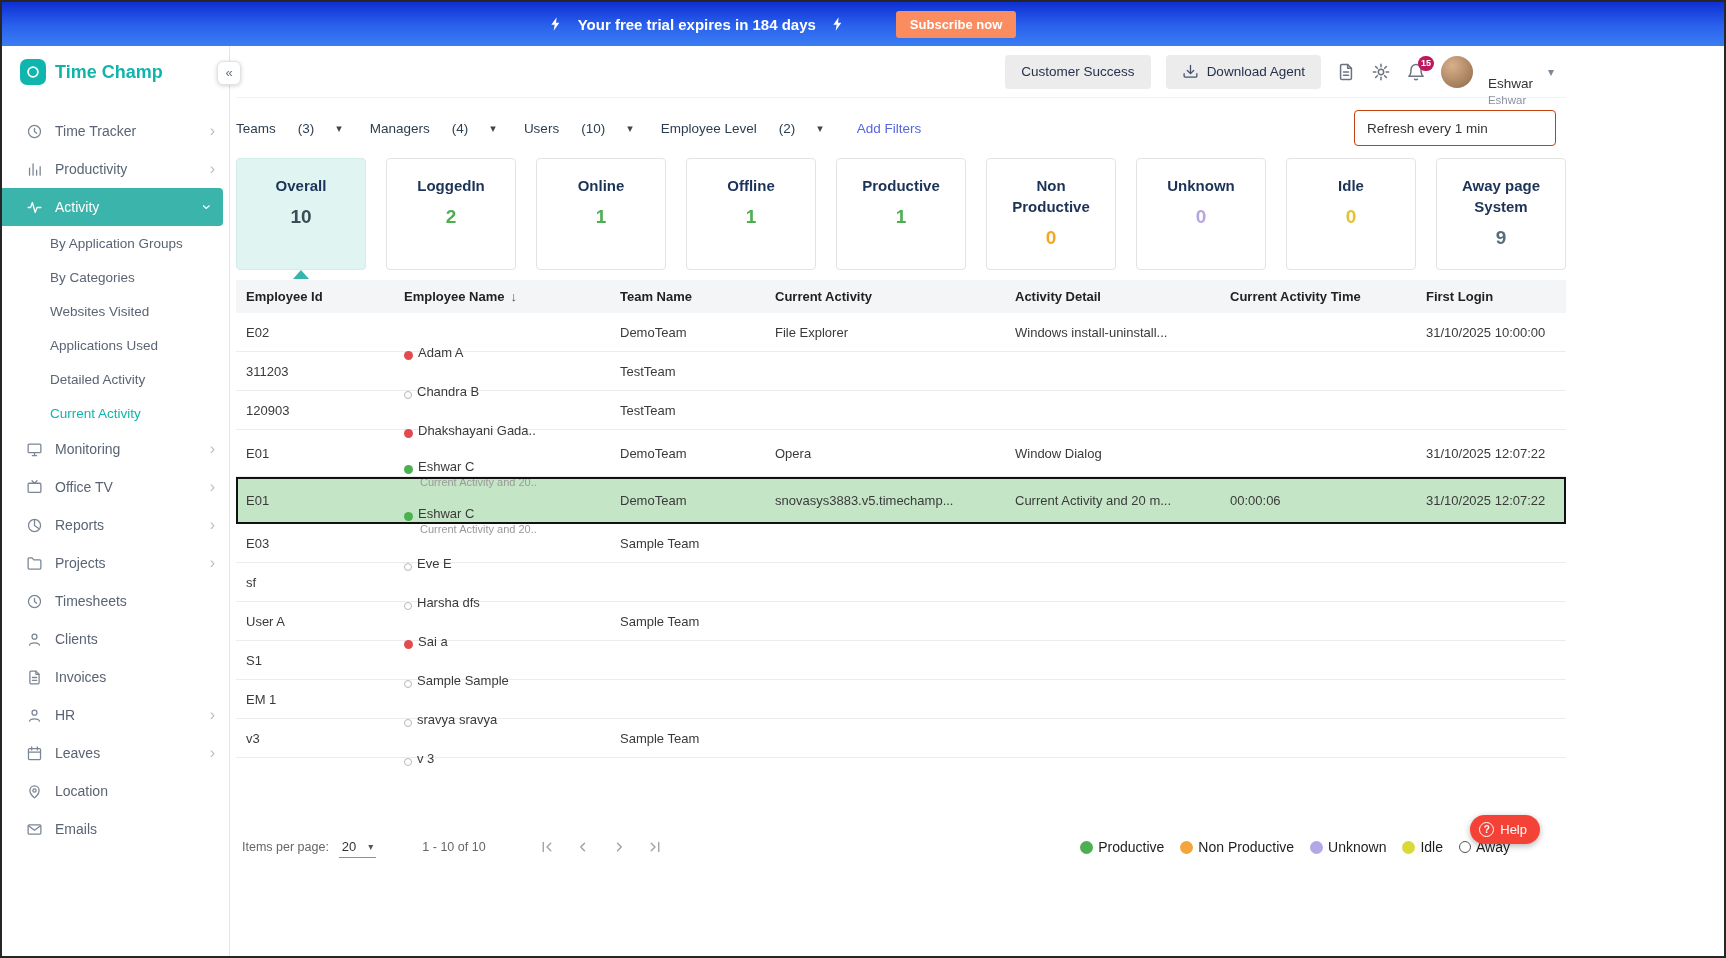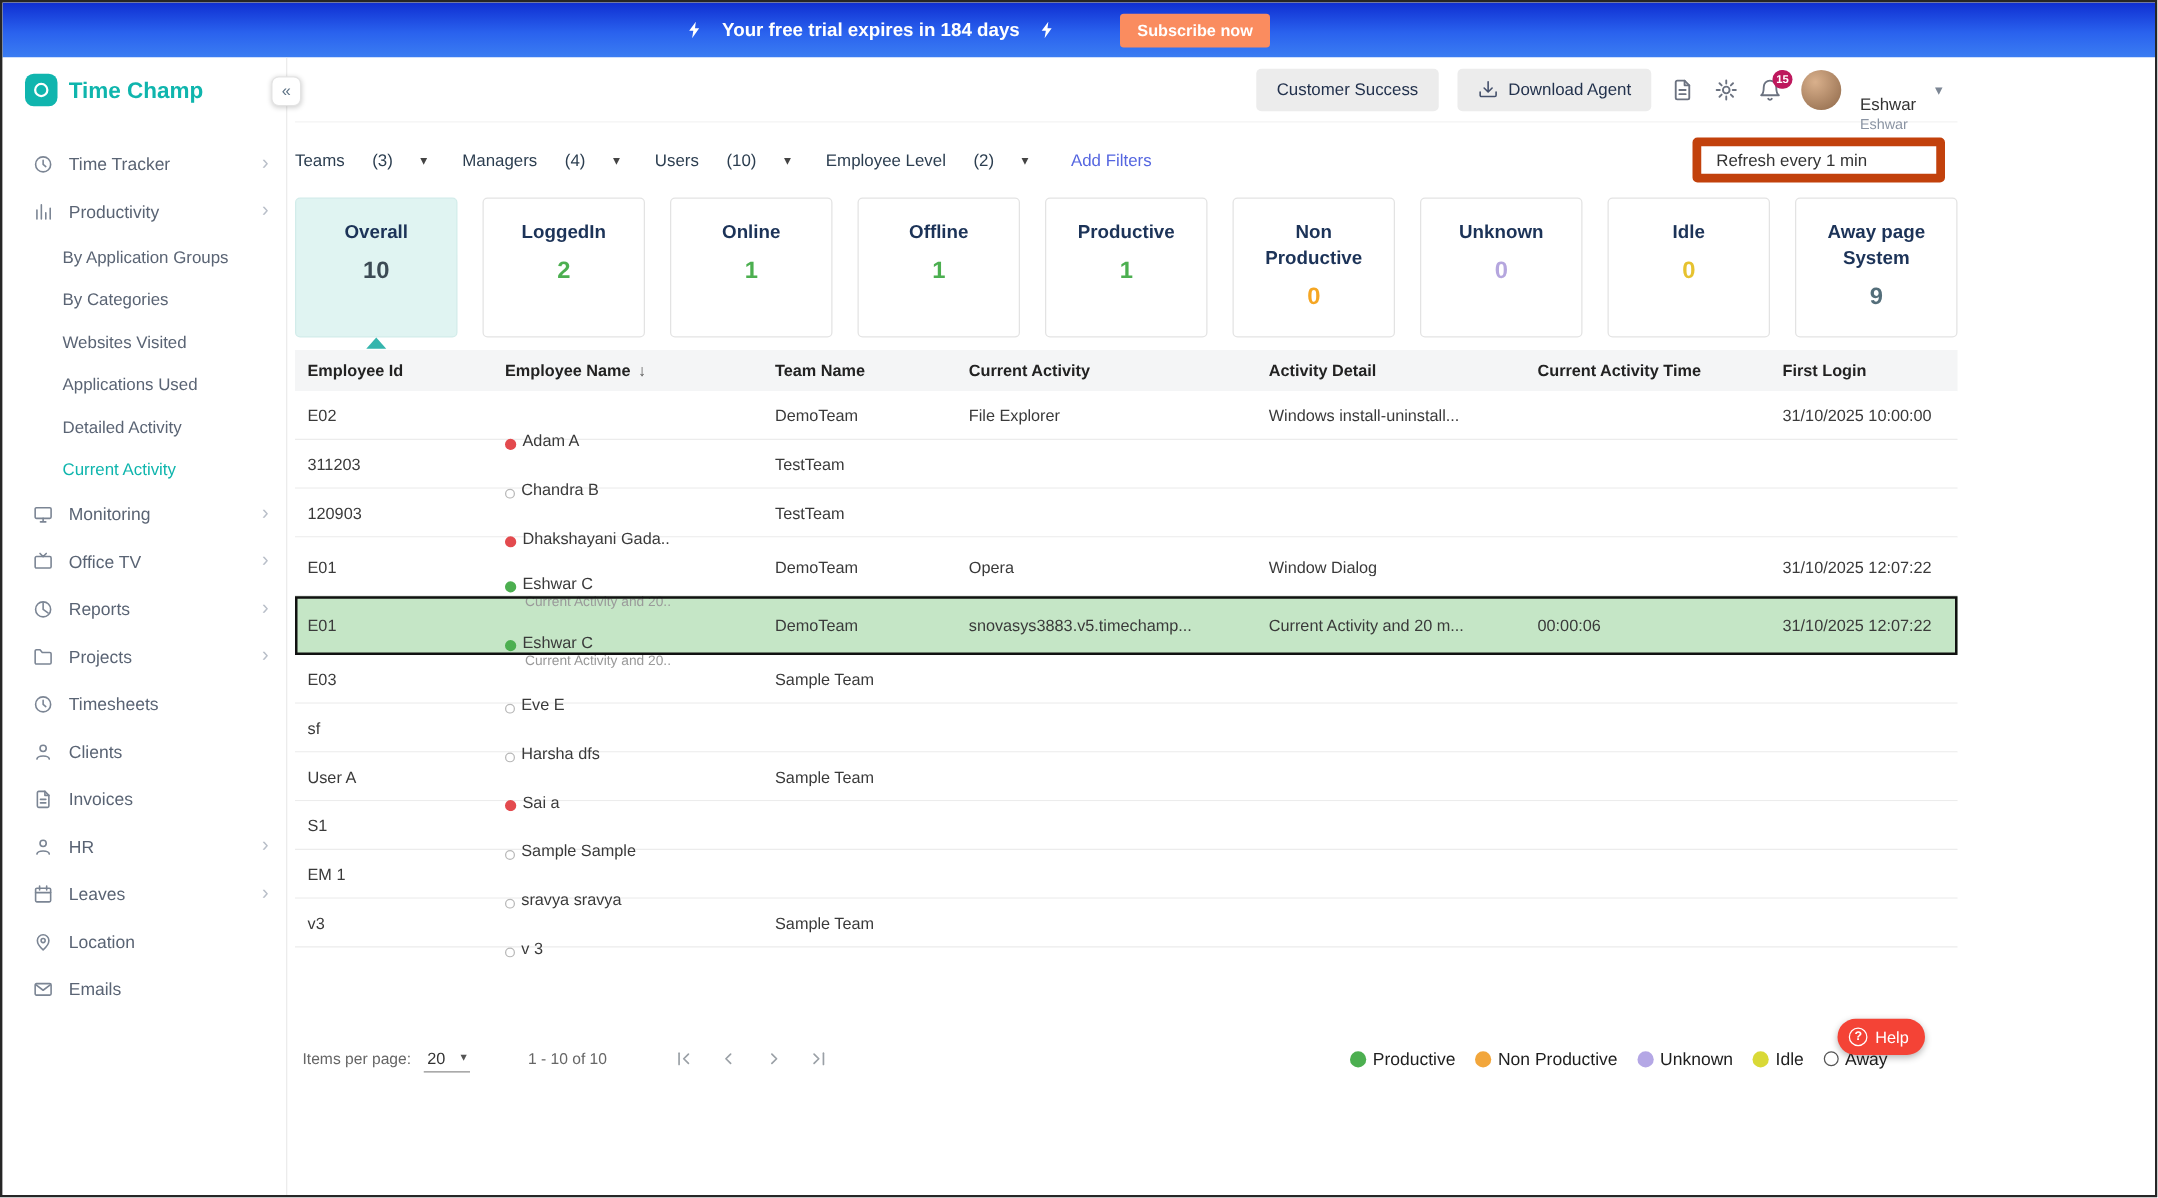--- a/index.html
+++ b/index.html
@@ -58,21 +58,21 @@
   .user-name { font-size:13.5px; color:#333; }
   .user-sub { font-size:11.5px; color:#8a93a2; }
   .user-caret { color:#7c8694; font-size:12px; cursor:pointer; }
 
   
   .filter-row { margin-top:12px; height:36px; flex:0 0 36px; display:flex; align-items:center; }
   .filter-dds { display:flex; gap:28px; align-items:center; }
   .filter-dd { display:flex; align-items:center; gap:22px; font-size:13.5px; color:#2c3e50; cursor:pointer; }
   .dd-caret { font-size:11px; color:#444; }
   .add-filters { margin-left:34px; color:#5566e0; font-size:13.5px; cursor:pointer; text-decoration:none; }
-  .refresh-box { margin-left:auto; margin-right:10px; width:202px; height:36px; border:7px solid #c2410c; border-radius:4px;
+  .refresh-box { margin-left:auto; margin-right:10px; width:202px; height:36px; border:1px solid #c2410c; border-radius:4px;
                  display:flex; align-items:center; padding:0 12px; font-size:13.5px; color:#333; cursor:pointer; background:#fff; }
 
   
   .cards-row { margin-top:12px; display:flex; gap:20px; flex:0 0 112px; }
   .card { position:relative; flex:1; height:112px; background:#fff; border:1px solid #e3e3e3; border-radius:4px;
           text-align:center; padding-top:16px; cursor:pointer; }
   .card.selected { background:#e0f4f2; border-color:#d2ecea; }
   .card-label { font-size:15px; font-weight:bold; color:#1c3358; line-height:1.4; max-width:104px; margin:0 auto; }
   .card-value { font-size:19px; font-weight:bold; margin-top:10px; }
   .card-pointer { position:absolute; left:50%; bottom:-10px; transform:translateX(-50%); width:0; height:0;
@@ -160,20 +160,29 @@
             <span class="nav-chevron">›</span>
           </div>
           <div class="nav-item">
             <span class="icn">
               <svg viewBox="0 0 24 24" fill="none" stroke="currentColor" stroke-width="1.8" stroke-linecap="round" stroke-linejoin="round">
                 <path d="M5 20V10M10 20V4M15 20v-7M20 20V8"></path>
               </svg>
             </span>
             <span class="nav-label">Productivity</span>
             <span class="nav-chevron">›</span>
+          </div>
+          <div class="nav-item active">
+            <span class="icn">
+              <svg viewBox="0 0 24 24" fill="none" stroke="currentColor" stroke-width="1.8" stroke-linecap="round" stroke-linejoin="round">
+                <path d="M3 12h3.5l2.5-7 4 14 2.5-7H21"></path>
+              </svg>
+            </span>
+            <span class="nav-label">Activity</span>
+            <span class="nav-chevron down">›</span>
           </div>
           <div class="nav-sub">By Application Groups</div>
           <div class="nav-sub">By Categories</div>
           <div class="nav-sub">Websites Visited</div>
           <div class="nav-sub">Applications Used</div>
           <div class="nav-sub">Detailed Activity</div>
           <div class="nav-sub active">Current Activity</div>
           <div class="nav-item">
             <span class="icn">
               <svg viewBox="0 0 24 24" fill="none" stroke="currentColor" stroke-width="1.8" stroke-linecap="round" stroke-linejoin="round">

